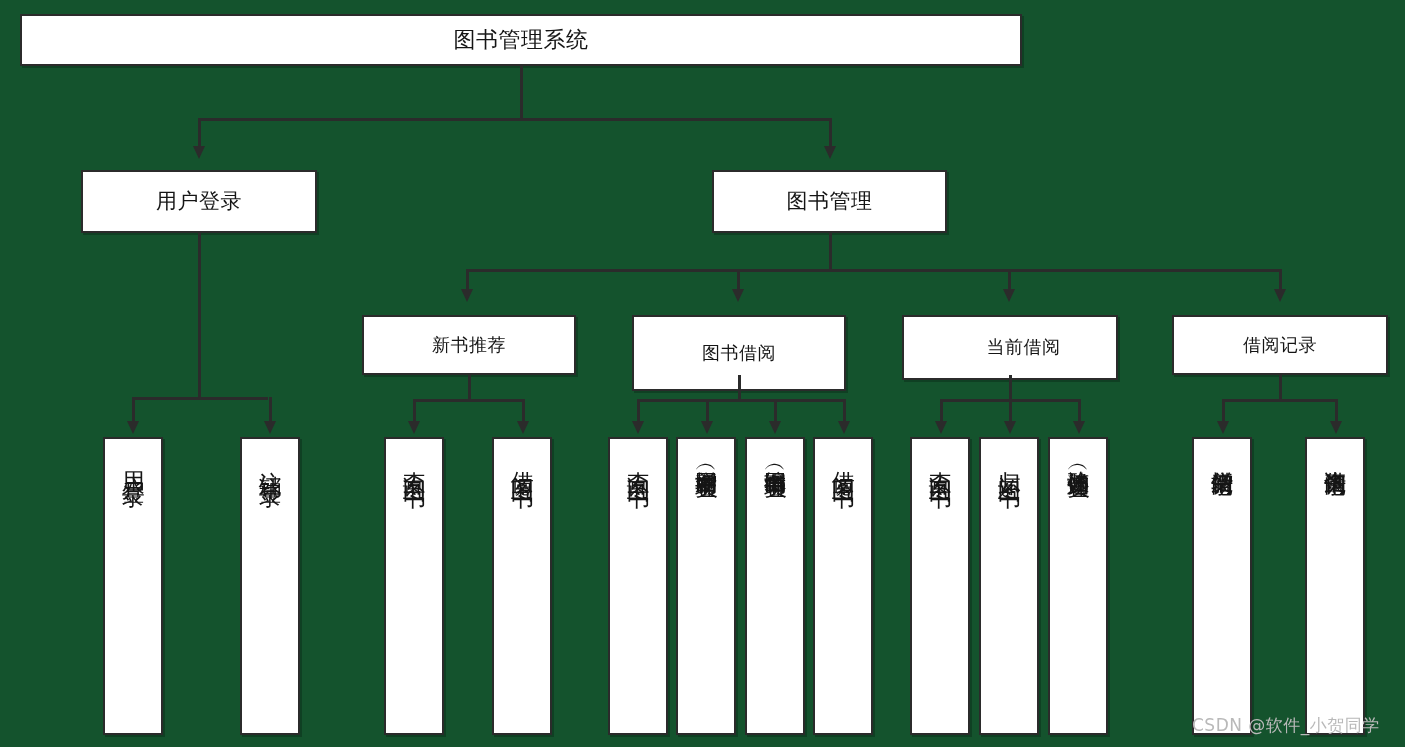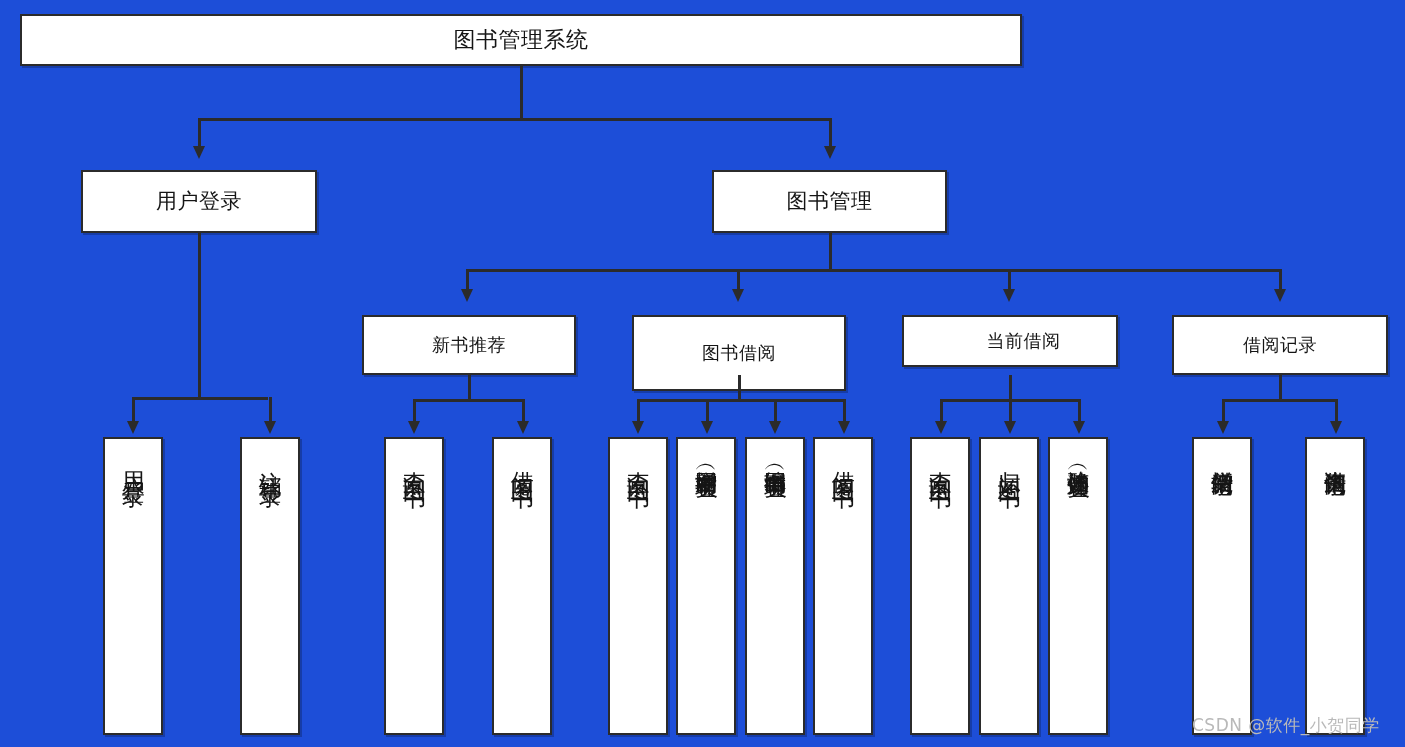--- a/index.html
+++ b/index.html
@@ -5,21 +5,21 @@
 <style>
   html,body{margin:0;padding:0;background:#ffffff;}
   body{
     font-family:"DejaVu Sans","Liberation Sans",sans-serif;
     color:#1a1a1a;
   }
   #canvas{
     position:relative;
     width:1405px;
     height:747px;
-    background:#1d4ed8;
+    background:#14532d;
     overflow:hidden;
   }
   
   .node{
     position:absolute;
     box-sizing:border-box;
     border:2.5px solid #2b2b2b;
     background:#ffffff;
     display:flex;
     align-items:center;
@@ -118,21 +118,21 @@
   <div class="arrow" style="left:1003px; top:289px;"></div>
   <div class="vline" style="left:1279px; top:269px; height:22px;"></div>
   <div class="arrow" style="left:1274px; top:289px;"></div>
 
   <div class="node level3" style="left:362px; top:315px; width:214px; height:60px;">
     <span class="label">新书推荐</span>
   </div>
   <div class="node level3" style="left:632px; top:315px; width:214px; height:76px;">
     <span class="label">图书借阅</span>
   </div>
-  <div class="node level3" style="left:902px; top:315px; width:216px; height:52px;padding-left:27px;">
+  <div class="node level3" style="left:902px; top:315px; width:216px; height:65px;padding-left:27px;">
     <span class="label">当前借阅</span>
   </div>
   <div class="node level3" style="left:1172px; top:315px; width:216px; height:60px;">
     <span class="label">借阅记录</span>
   </div>
 
   <div class="vline" style="left:468px; top:375px; height:26px;"></div>
   <div class="hline" style="left:413px; top:399px; width:111px;"></div>
   <div class="vline" style="left:413px; top:399px; height:24px;"></div>
   <div class="arrow" style="left:408px; top:421px;"></div>

